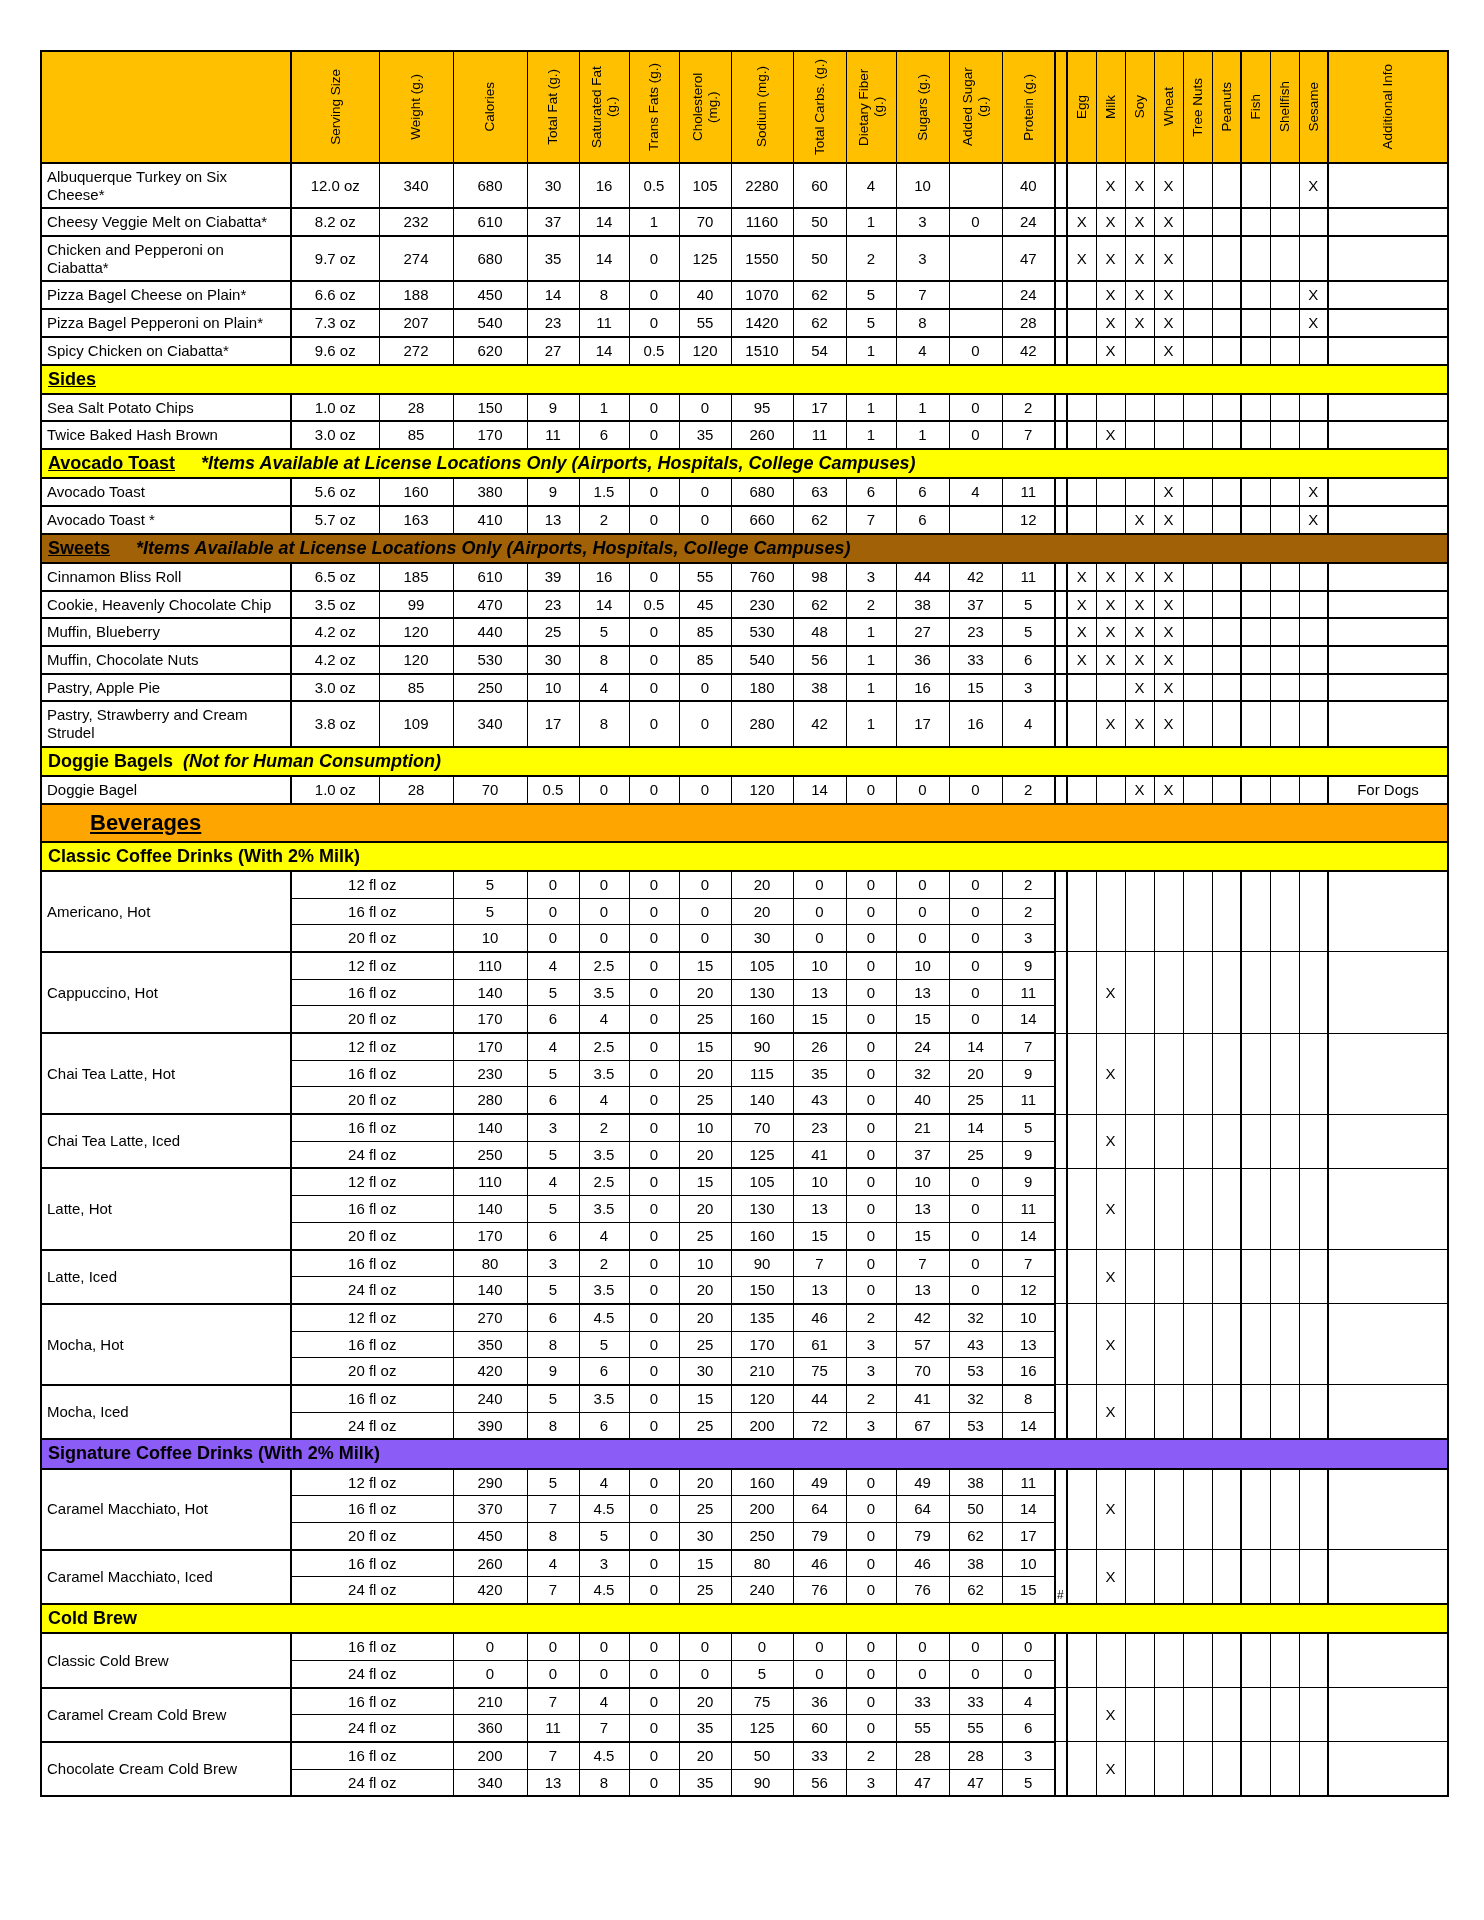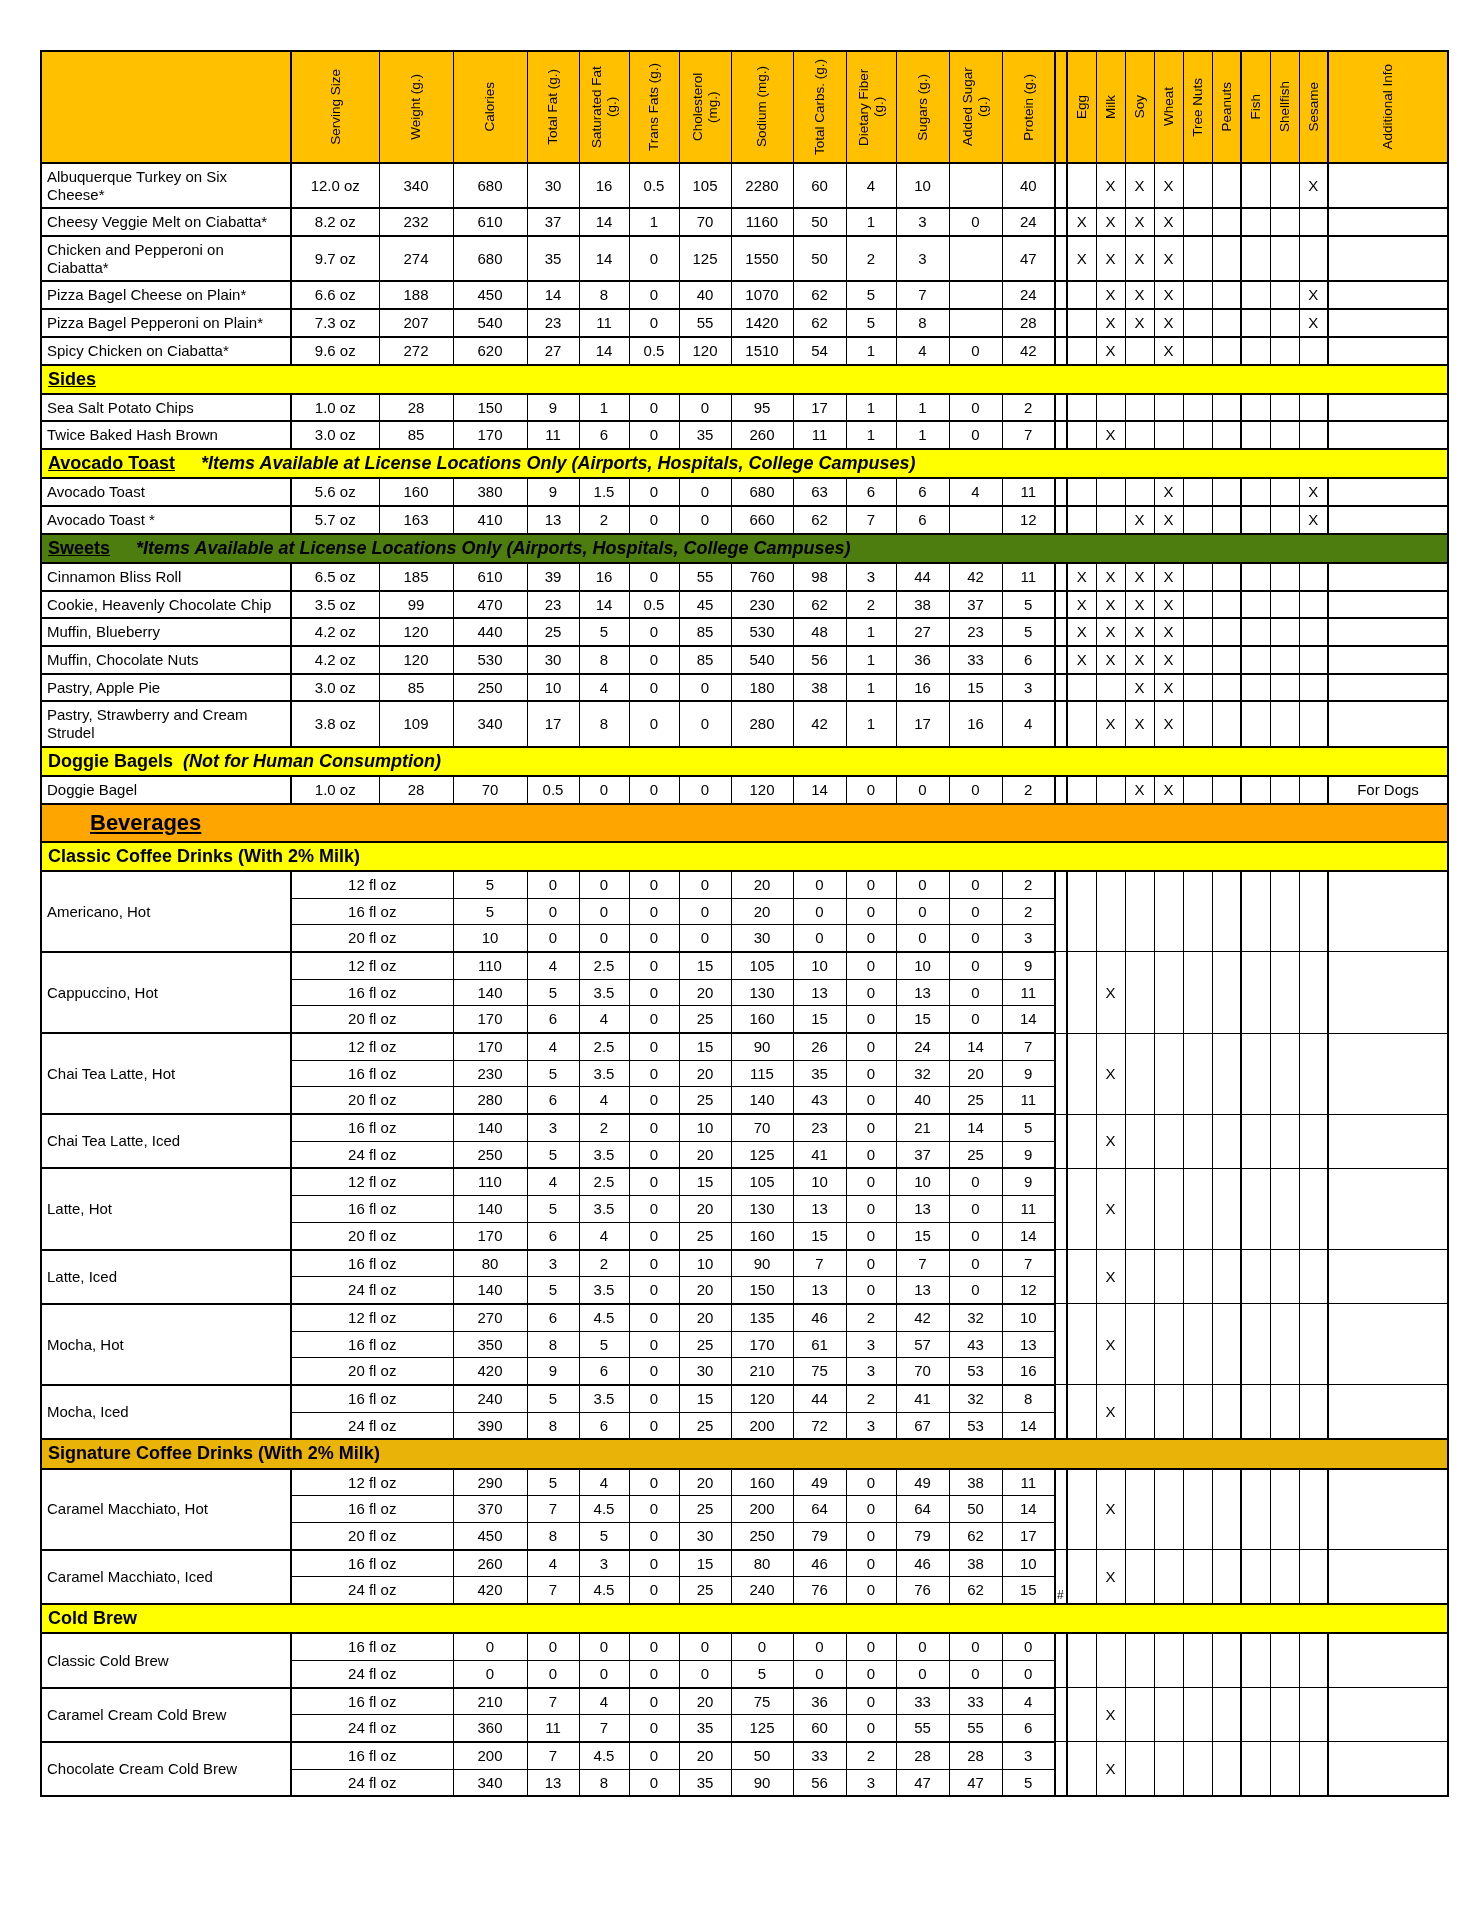--- a/index.html
+++ b/index.html
@@ -420,21 +420,21 @@
           <td class="c17">X</td>
           <td class="c18">X</td>
           <td class="c19"></td>
           <td class="c20 xr"></td>
           <td class="c21"></td>
           <td class="c22"></td>
           <td class="c23 xr">X</td>
           <td class="c24"></td>
         </tr>
         <tr class="section">
-          <td colspan="25" style="background: #4d7c0f;"><span class="slabel u">Sweets</span><span class="snote">*Items Available at License Locations Only  (Airports, Hospitals, College Campuses)</span></td>
+          <td colspan="25" style="background: #a16207;"><span class="slabel u">Sweets</span><span class="snote">*Items Available at License Locations Only  (Airports, Hospitals, College Campuses)</span></td>
         </tr>
         <tr class="item">
           <td class="c0 xr">Cinnamon Bliss Roll</td>
           <td class="c1">6.5 oz</td>
           <td class="c2">185</td>
           <td class="c3">610</td>
           <td class="c4">39</td>
           <td class="c5">16</td>
           <td class="c6">0</td>
           <td class="c7">55</td>
@@ -1011,21 +1011,21 @@
           <td class="c6">0</td>
           <td class="c7">25</td>
           <td class="c8">200</td>
           <td class="c9">72</td>
           <td class="c10">3</td>
           <td class="c11">67</td>
           <td class="c12">53</td>
           <td class="c13 xr">14</td>
         </tr>
         <tr class="section">
-          <td colspan="25" style="background: #eab308;"><span class="slabel">Signature Coffee Drinks (With 2% Milk)</span></td>
+          <td colspan="25" style="background: #8b5cf6;"><span class="slabel">Signature Coffee Drinks (With 2% Milk)</span></td>
         </tr>
         <tr class="variant">
           <td class="c0 xr gb" rowspan="3">Caramel Macchiato, Hot</td>
           <td class="c1" colspan="2">12 fl oz</td>
           <td class="c3">290</td>
           <td class="c4">5</td>
           <td class="c5">4</td>
           <td class="c6">0</td>
           <td class="c7">20</td>
           <td class="c8">160</td>

